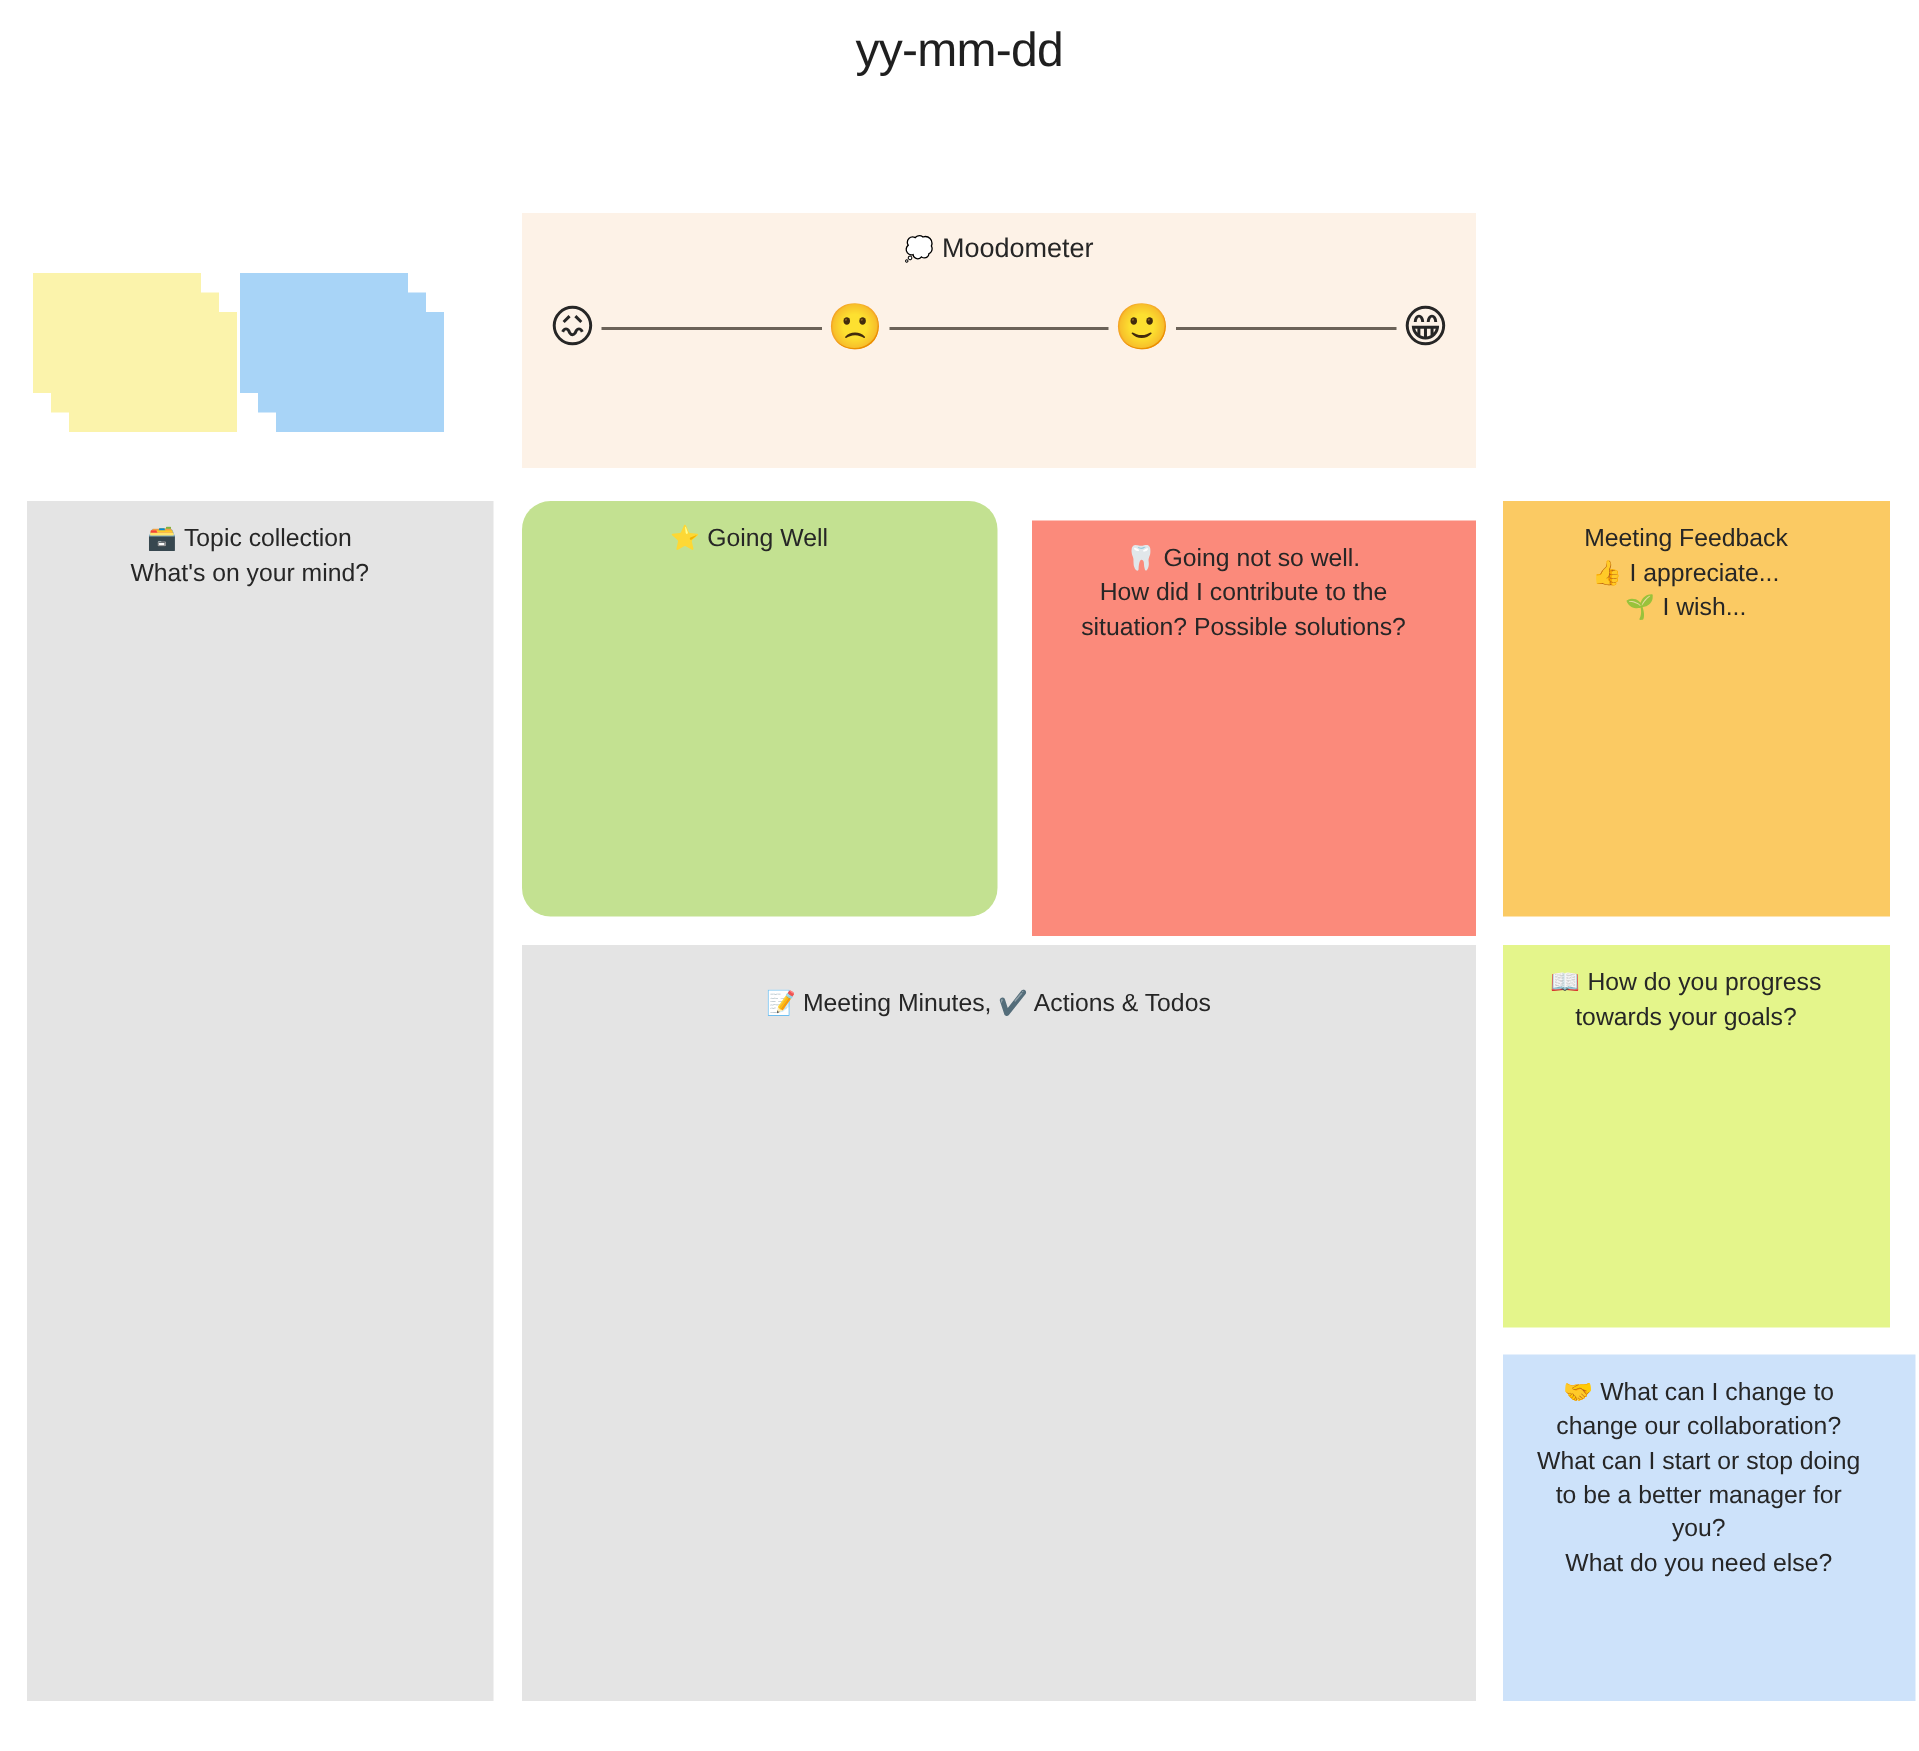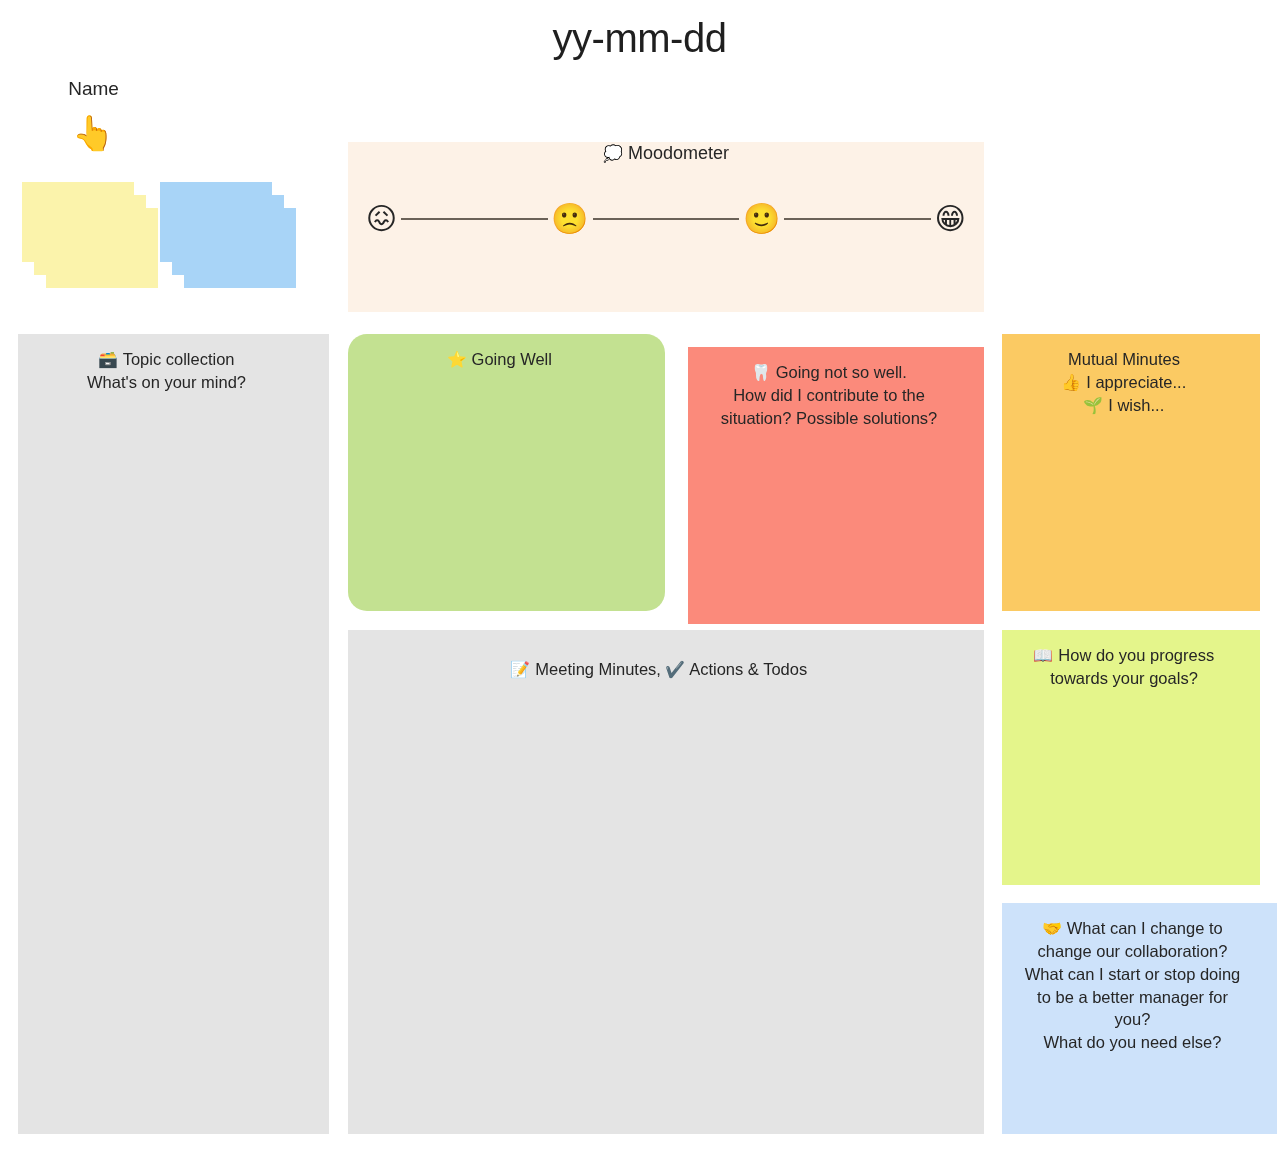--- a/index.html
+++ b/index.html
@@ -17,21 +17,21 @@
     overflow: hidden;
   }
 
   
   .board-title {
     position: absolute;
     left: 0;
     top: 16px;
     width: 1279px;
     text-align: center;
-    font-size: 40px;
+    font-size: 32px;
     font-weight: 400;
     letter-spacing: -0.5px;
     color: #1f1f1f;
     line-height: 1.1;
   }
 
   
   .participants {
     position: absolute;
     left: 18px;
@@ -85,20 +85,21 @@
     left: 348px;
     top: 142px;
     width: 636px;
     height: 170px;
     background: #fdf2e7;
   }
   .moodometer-title {
     text-align: center;
     font-size: 18px;
     color: #262626;
+    padding-top: 12px;
     line-height: 1.3;
   }
   .mood-scale {
     position: absolute;
     left: 18px;
     top: 62px;
     width: 600px;
     display: flex;
     align-items: center;
   }
@@ -139,24 +140,20 @@
 
   .panel-minutes .panel-head { padding-top: 14px; }
 </style>
 </head>
 <body>
 
 <div class="board-title">yy-mm-dd</div>
 
 <div class="participants">
 
-  <div class="participant p0">
-    <div class="participant-name">Name</div>
-    <div class="participant-hand">👆</div>
-  </div>
 
 
   <div class="note-stack s0">
     <div class="note n0" style="background: rgb(251, 243, 171);"></div>
     <div class="note n1" style="background: rgb(251, 243, 171);"></div>
     <div class="note n2" style="background: rgb(251, 243, 171);"></div>
   </div>
 
   <div class="note-stack s1">
     <div class="note n0" style="background: rgb(168, 212, 247);"></div>
@@ -206,21 +203,21 @@
       <span class="emoji">🦷</span>
       <span>Going not so well.</span>
     </span>
     <span class="row">How did I contribute to the</span>
     <span class="row">situation? Possible solutions?</span>
   </div>
 </div>
 
 <div class="panel panel-feedback" style="background: rgb(251, 202, 99);">
   <div class="panel-head">
-    <span class="row">Mutual Minutes</span>
+    <span class="row">Meeting Feedback</span>
     <span class="row">
       <span class="emoji">👍</span>
       <span>I appreciate...</span>
     </span>
     <span class="row">
       <span class="emoji">🌱</span>
       <span>I wish...</span>
     </span>
   </div>
 </div>

